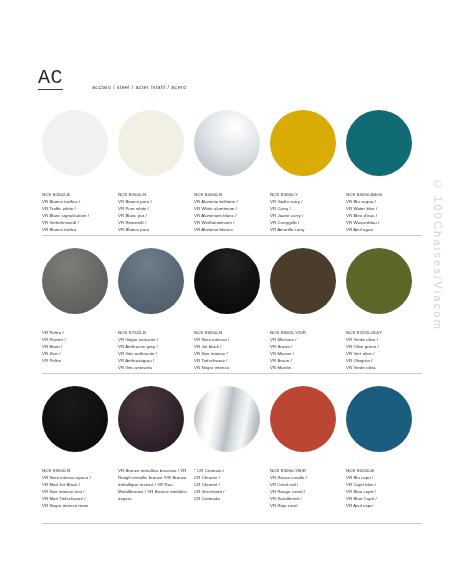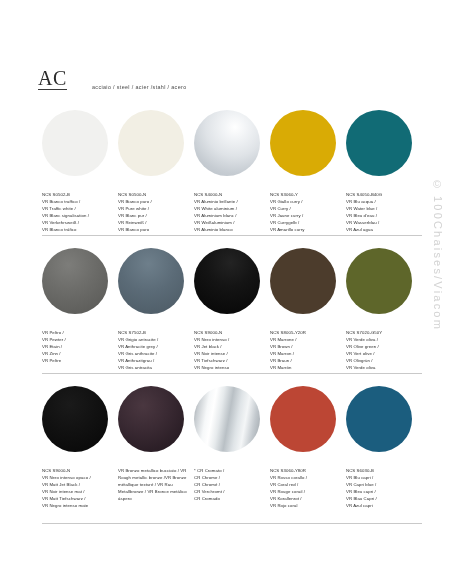--- a/index.html
+++ b/index.html
@@ -23,21 +23,21 @@
     width: 452px;
     height: 104px;
   }
   .brand {
     position: absolute;
     left: 38px;
     top: 68px;
     font-size: 20px;
     letter-spacing: 0.5px;
     color: #2b2b2b;
-    font-family: Liberation Serif, serif;
+    font-family: Liberation Mono, monospace;
     border-bottom: 1px solid #3a3a3a;
     padding-bottom: 1px;
     line-height: 1;
   }
   .subtitle {
     position: absolute;
     left: 92px;
     top: 84px;
     font-size: 5.4px;
     letter-spacing: 0.35px;

